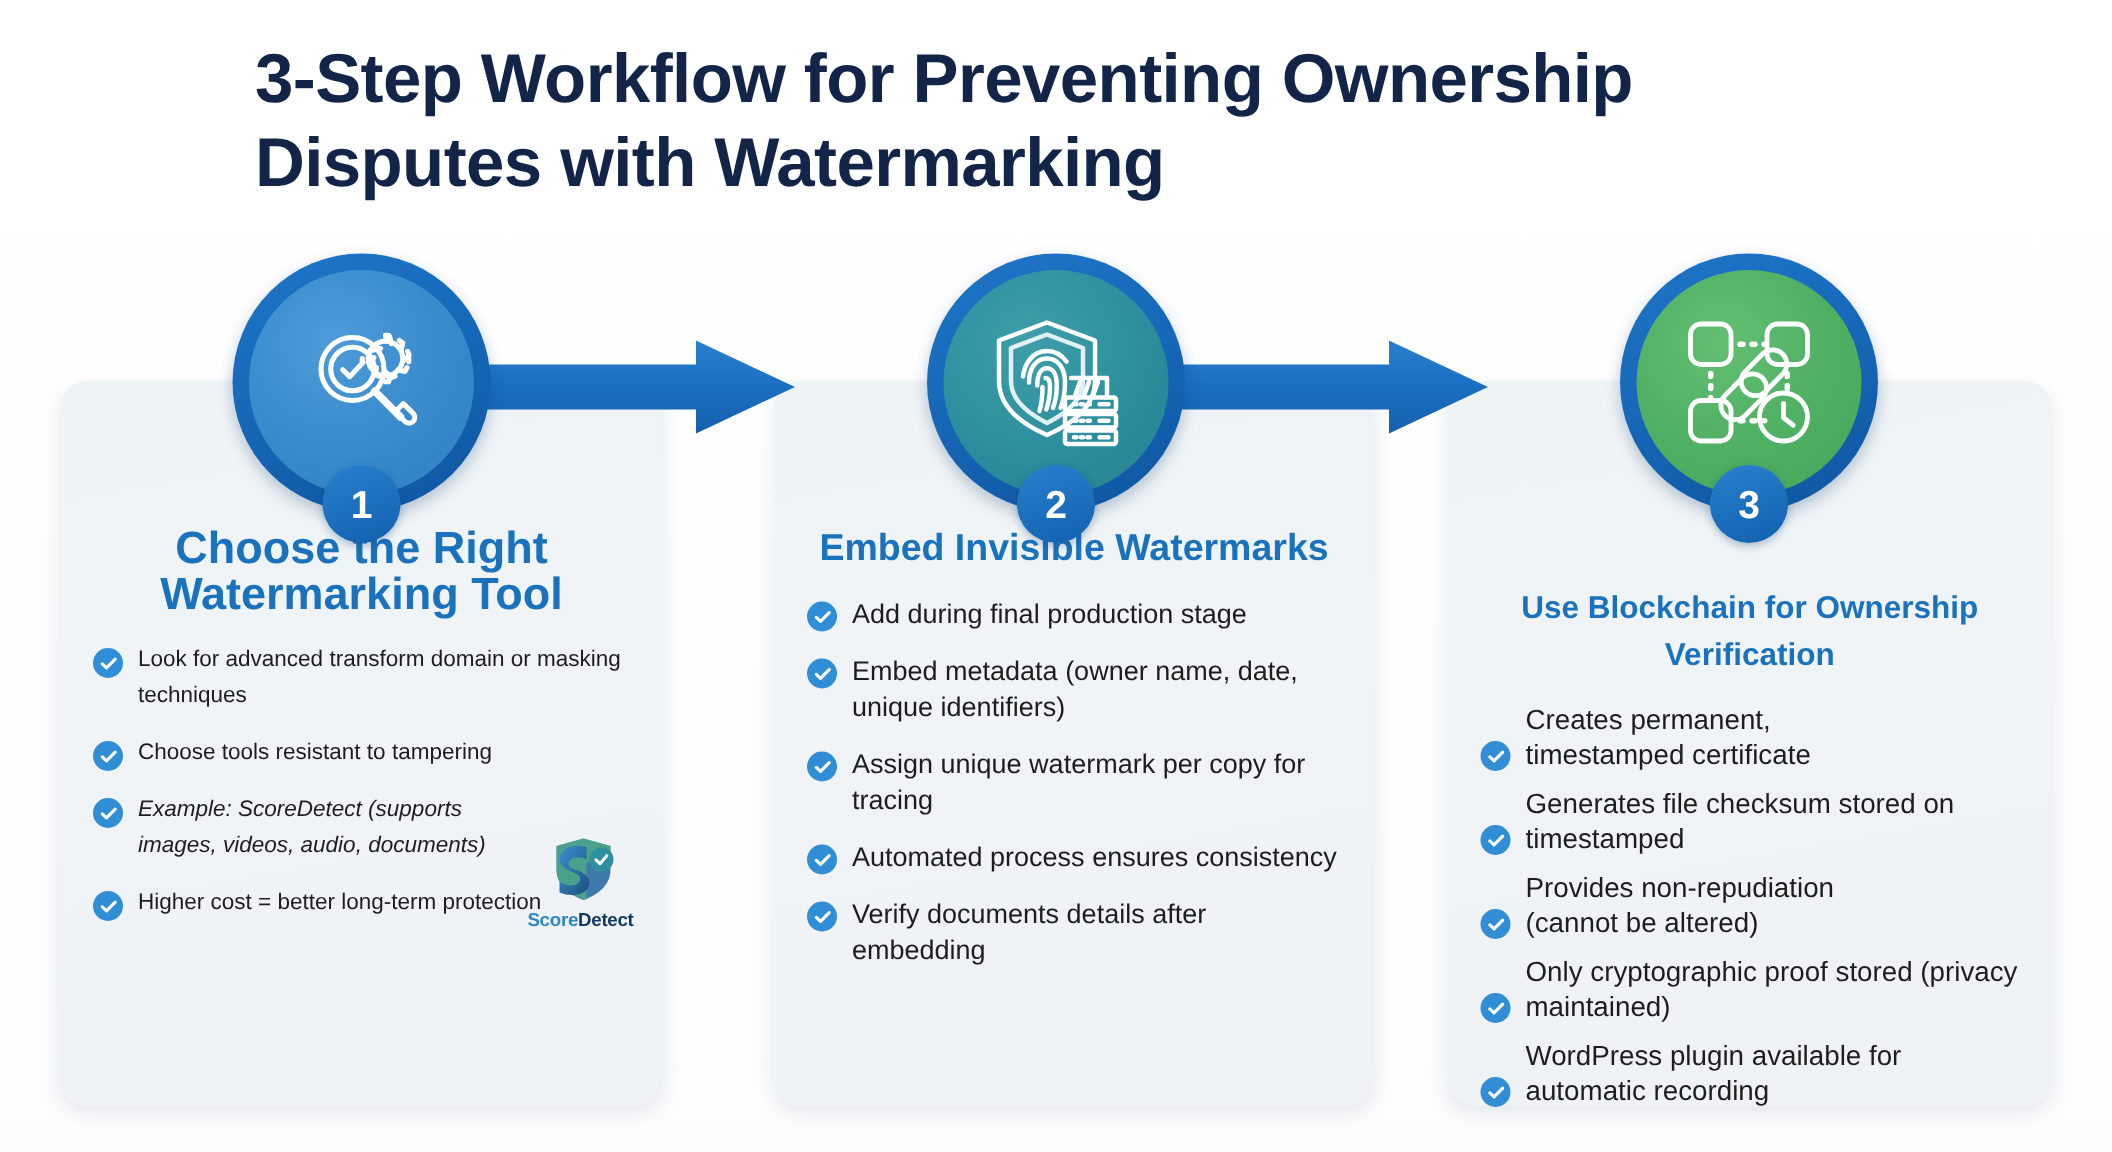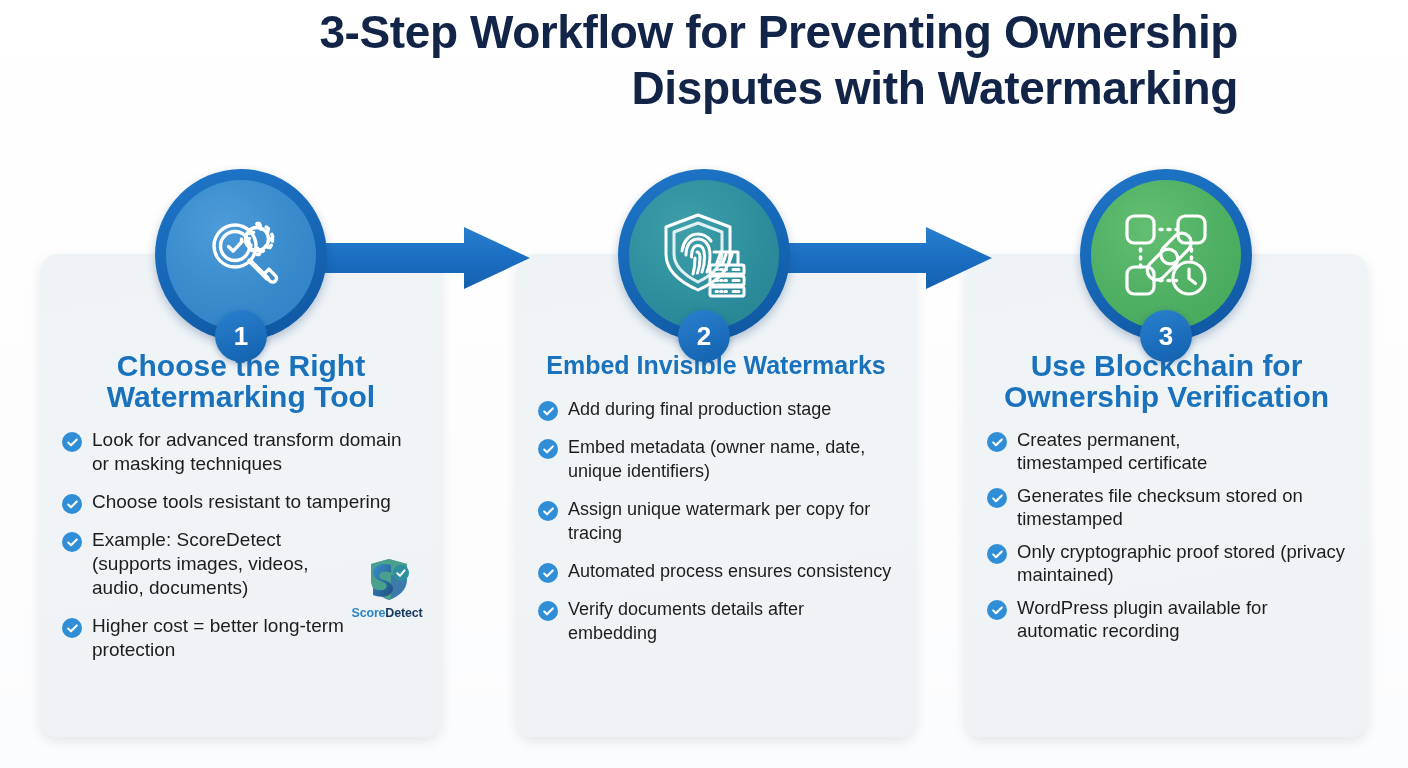--- a/index.html
+++ b/index.html
@@ -18,23 +18,23 @@
     position: relative;
     width: 1408px;
     height: 768px;
     background: linear-gradient(180deg,#ffffff 0%,#fdfdfe 60%,#fbfcfd 100%);
   }
 
   
   .title {
     position: absolute;
     left: 0;
-    top: 4px;
+    top: 24px;
     width: 1408px;
-    text-align: right;
+    text-align: left;
     color: #122447;
     font-size: 46px;
     font-weight: 700;
     line-height: 56px;
     letter-spacing: -0.4px;
     padding: 0 170px;
     box-sizing: border-box;
   }
 
   
@@ -120,21 +120,21 @@
   .card-heading {
     text-align: center;
     color: #1a72bd;
     font-weight: 700;
     line-height: 31px;
     margin: 0 0 16px 0;
     padding: 0 6px;
   }
   #card-1 .card-heading { font-size: 30px; }
   #card-2 .card-heading { font-size: 25px; }
-  #card-3 .card-heading { font-size: 30px; }
+  #card-3 .card-heading { font-size: 21px; margin-top: 40px; }
 
   
   ul.bullets {
     list-style: none;
     margin: 0;
     padding: 0;
   }
   ul.bullets li {
     display: flex;
     align-items: flex-start;
@@ -150,26 +150,26 @@
     margin-top: 4px;
     display: flex;
     align-items: center;
     justify-content: center;
   }
   .bullet-icon svg { display: block; }
   .bullet-text {
     color: #1d1d1d;
     line-height: 23px;
   }
-  #card-1 .bullet-text { font-size: 19px; line-height: 24px; }
+  #card-1 .bullet-text { font-size: 15px; line-height: 24px; }
   #card-2 .bullet-text { font-size: 18px; line-height: 24px; }
   #card-3 .bullet-text { font-size: 18.5px; line-height: 23px; }
   #card-1 ul.bullets li { margin-bottom: 14px; }
   #card-2 ul.bullets li { margin-bottom: 14px; }
-  #card-3 ul.bullets li { margin-bottom: 10px; }
+  #card-3 ul.bullets li { margin-bottom: 10px; align-items: flex-end; }
 
   
   .logo-box {
     position: absolute;
     left: 348px;
     top: 556px;
     width: 78px;
     text-align: center;
     z-index: 3;
   }
@@ -235,21 +235,21 @@
             </svg>
         </span>
         <span class="bullet-text">Choose tools resistant to tampering</span>
       </li>
       <li>
         <span class="bullet-icon">
           <svg width="13" height="13" viewBox="0 0 13 13">
               <path d="M2.2 6.6 L5 9.3 L10.8 3.4" stroke="#ffffff" stroke-width="2.1" fill="none" stroke-linecap="round" stroke-linejoin="round"></path>
             </svg>
         </span>
-        <span class="bullet-text" style="max-width:250px;display:inline-block;">Example: ScoreDetect (supports images, videos, audio, documents)</span>
+        <span class="bullet-text" style="max-width:250px;display:inline-block;font-style:italic;">Example: ScoreDetect (supports images, videos, audio, documents)</span>
       </li>
       <li>
         <span class="bullet-icon">
           <svg width="13" height="13" viewBox="0 0 13 13">
               <path d="M2.2 6.6 L5 9.3 L10.8 3.4" stroke="#ffffff" stroke-width="2.1" fill="none" stroke-linecap="round" stroke-linejoin="round"></path>
             </svg>
         </span>
         <span class="bullet-text">Higher cost = better long-term protection</span>
       </li>
     </ul>
@@ -312,20 +312,28 @@
         </span>
         <span class="bullet-text" style="max-width:230px;display:inline-block;">Creates permanent, timestamped certificate</span>
       </li>
       <li>
         <span class="bullet-icon">
           <svg width="13" height="13" viewBox="0 0 13 13">
               <path d="M2.2 6.6 L5 9.3 L10.8 3.4" stroke="#ffffff" stroke-width="2.1" fill="none" stroke-linecap="round" stroke-linejoin="round"></path>
             </svg>
         </span>
         <span class="bullet-text">Generates file checksum stored on timestamped</span>
+      </li>
+      <li>
+        <span class="bullet-icon">
+          <svg width="13" height="13" viewBox="0 0 13 13">
+              <path d="M2.2 6.6 L5 9.3 L10.8 3.4" stroke="#ffffff" stroke-width="2.1" fill="none" stroke-linecap="round" stroke-linejoin="round"></path>
+            </svg>
+        </span>
+        <span class="bullet-text" style="max-width:265px;display:inline-block;">Provides non-repudiation (cannot be altered)</span>
       </li>
       <li>
         <span class="bullet-icon">
           <svg width="13" height="13" viewBox="0 0 13 13">
               <path d="M2.2 6.6 L5 9.3 L10.8 3.4" stroke="#ffffff" stroke-width="2.1" fill="none" stroke-linecap="round" stroke-linejoin="round"></path>
             </svg>
         </span>
         <span class="bullet-text">Only cryptographic proof stored (privacy maintained)</span>
       </li>
       <li>

